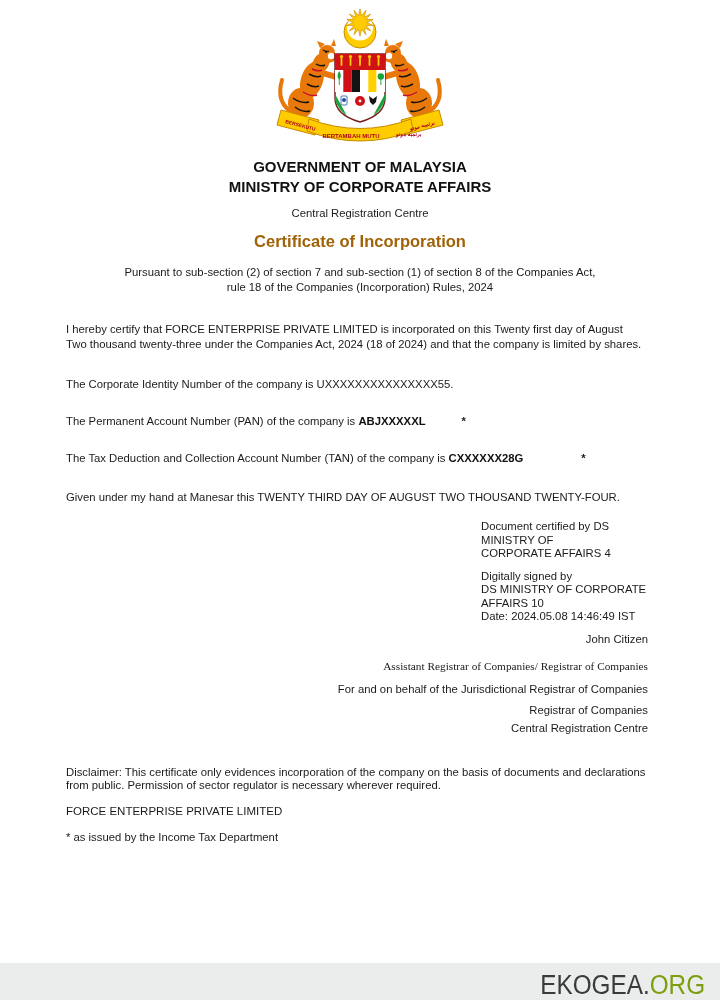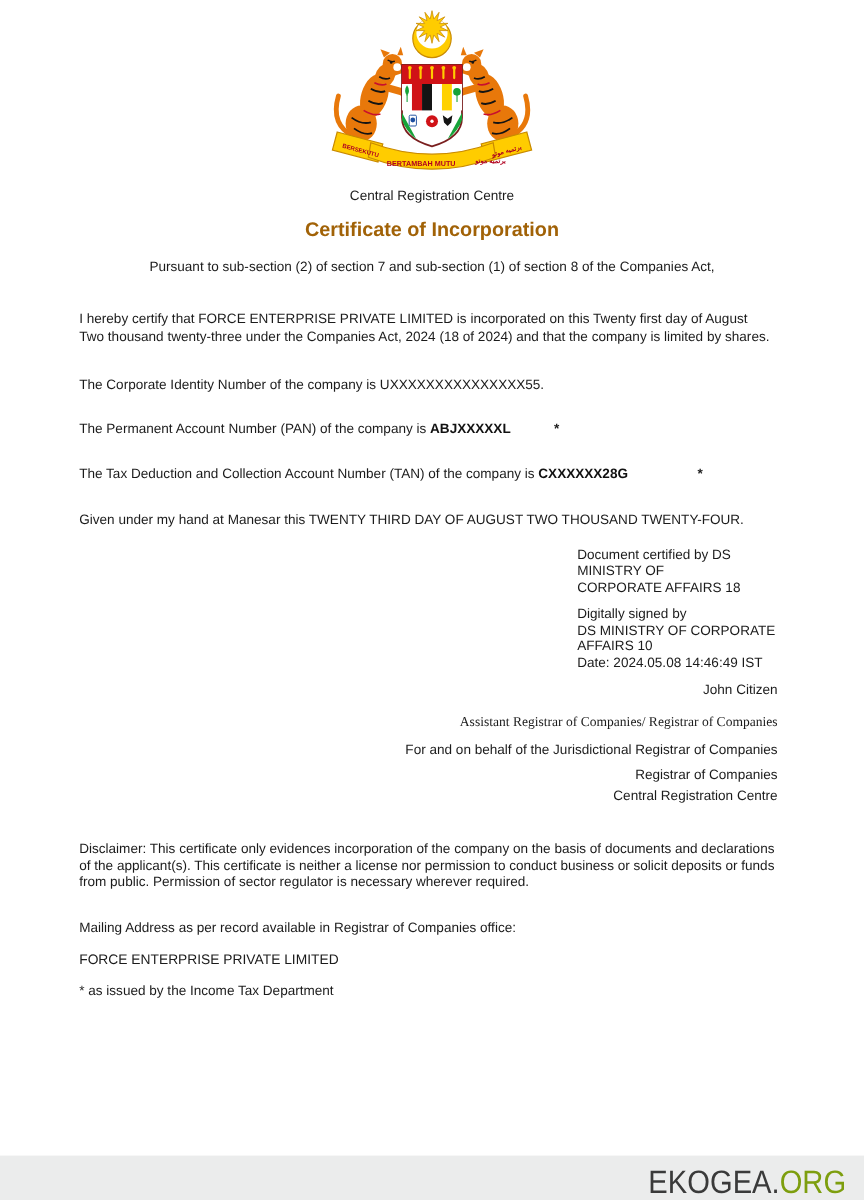--- a/index.html
+++ b/index.html
@@ -131,24 +131,29 @@
       <path d="M16,102 L54,112 L50,127 L12,117 Z" fill="#FFCC00" stroke="#C98A00" stroke-width="1"></path>
       <path d="M174,102 L136,112 L140,127 L178,117 Z" fill="#FFCC00" stroke="#C98A00" stroke-width="1"></path>
       <path d="M44,111 Q95,130 146,111 L148,123 Q95,143 42,123 Z" fill="#FFCC00" stroke="#C98A00" stroke-width="1"></path>
       <text x="20" y="115" font-size="5" font-weight="bold" fill="#B00020" transform="rotate(15 20 115)">BERSEKUTU</text>
       <text x="170" y="116" font-size="5.5" font-weight="bold" fill="#B00020" text-anchor="end" transform="rotate(-15 170 116)">برتمبه موتو</text>
       <text x="86" y="130" font-size="6" font-weight="bold" fill="#B00020" text-anchor="middle">BERTAMBAH MUTU</text>
       <text x="131" y="128" font-size="5.5" font-weight="bold" fill="#B00020">برتمبه موتو</text>
     </g>
   </svg>
 
+  <div class="center gov-head">
+    <div>GOVERNMENT OF MALAYSIA</div>
+    <div>MINISTRY OF CORPORATE AFFAIRS</div>
+  </div>
   <div class="center centre-label">Central Registration Centre</div>
   <div class="center cert-title">Certificate of Incorporation</div>
   <div class="center pursuant">
     <div>Pursuant to sub-section (2) of section 7 and sub-section (1) of section 8 of the Companies Act,</div>
+    <div>rule 18 of the Companies (Incorporation) Rules, 2024</div>
   </div>
 
   <div class="content">
 
     <div class="certify">
       <div class="line">I hereby certify that FORCE ENTERPRISE PRIVATE LIMITED is incorporated on this Twenty first day of August</div>
       <div class="line">Two thousand twenty-three under the Companies Act, 2024 (18 of 2024) and that the company is limited by shares.</div>
     </div>
 
     <div class="line cin-line">
@@ -161,43 +166,41 @@
 
     <div class="line tan-line">
       <span>The Tax Deduction and Collection Account Number (TAN) of the company is </span><b class="masked">CXXXXXX28G</b><span class="star star-tan">*</span>
     </div>
 
     <div class="line given-line">Given under my hand at Manesar this TWENTY THIRD DAY OF AUGUST TWO THOUSAND TWENTY-FOUR.</div>
 
     <div class="sig-block">
       <div>Document certified by DS</div>
       <div>MINISTRY OF</div>
-      <div>CORPORATE AFFAIRS 18</div>
+      <div>CORPORATE AFFAIRS 4</div>
       <div class="sig-gap"></div>
       <div>Digitally signed by</div>
       <div>DS MINISTRY OF CORPORATE</div>
       <div>AFFAIRS 10</div>
       <div>Date: 2024.05.08 14:46:49 IST</div>
     </div>
 
     <div class="right-lines">
       <div class="signatory">John Citizen</div>
       <div class="role-1">Assistant Registrar of Companies/ Registrar of Companies</div>
       <div class="role-2">For and on behalf of the Jurisdictional Registrar of Companies</div>
       <div class="role-3">Registrar of Companies</div>
       <div class="role-4">Central Registration Centre</div>
     </div>
 
     <div class="disclaimer">
       <div class="line">Disclaimer: This certificate only evidences incorporation of the company on the basis of documents and declarations</div>
-      <div class="line">of the applicant(s). This certificate is neither a license nor permission to conduct business or solicit deposits or funds</div>
       <div class="line">from public. Permission of sector regulator is necessary wherever required.</div>
     </div>
 
-    <div class="line mailing">Mailing Address as per record available in Registrar of Companies office:</div>
     <div class="line company">FORCE ENTERPRISE PRIVATE LIMITED</div>
     <div class="line footnote">* as issued by the Income Tax Department</div>
   </div>
 
   <div class="brand-bar">
     <div class="brand">
       <span class="brand-name">EKOGEA.</span><span class="brand-tld">ORG</span>
     </div>
   </div>
 

